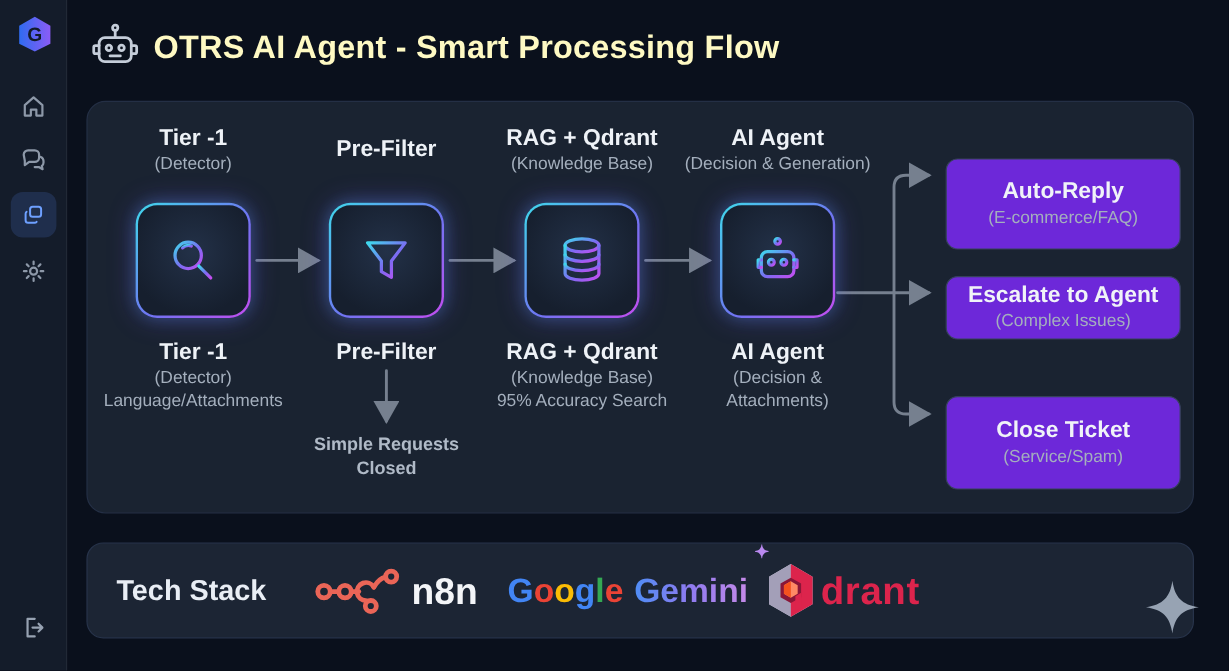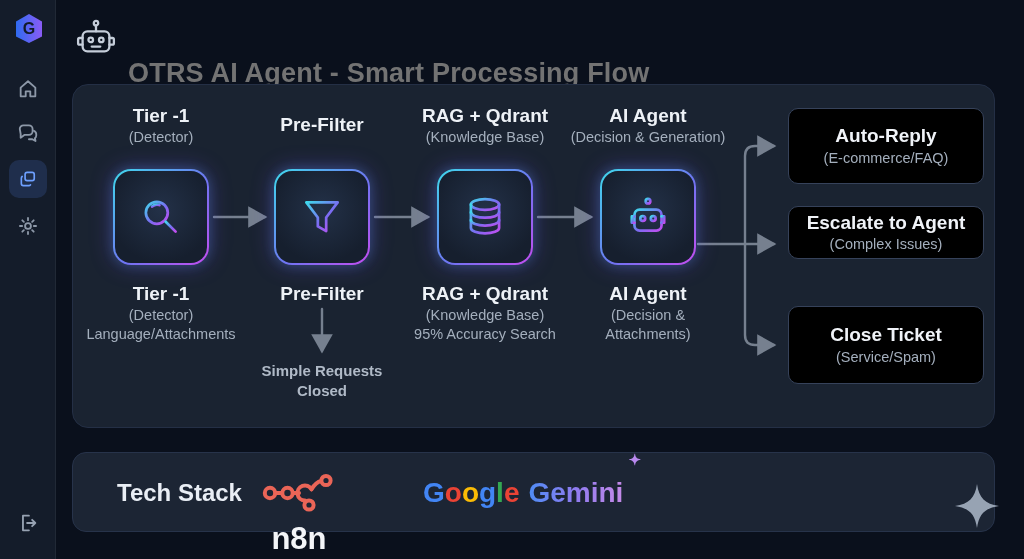--- a/index.html
+++ b/index.html
@@ -14,21 +14,21 @@
   .side-icon { position:absolute; left:17px; width:22px; height:22px; color:#8d98a8; }
   .side-active { position:absolute; left:9px; top:160px; width:38px; height:38px;
                  border-radius:10px; background:rgba(94,140,255,.16);
                  display:flex; align-items:center; justify-content:center; color:#6ea0ff; }
   .side-active svg { width:20px; height:20px; }
   .side-logout { position:absolute; left:17px; top:512px; width:22px; height:22px; color:#97a2b2; }
 
   
   .header-bot { position:absolute; left:74px; top:16px; width:44px; height:44px; color:#c5cdd9; }
   .page-title { position:absolute; left:128px; top:24px; font-size:27px; font-weight:700;
-                color:#737373; letter-spacing:.2px;margin-top:34px; }
+                color:#fef9c3; letter-spacing:.2px; }
 
   
   .panel { position:absolute; left:72px; top:84px; width:923px; height:344px;
            background:#1a2331; border:1px solid #242f45; border-radius:16px; }
 
   .stage-label { position:absolute; width:200px; text-align:center; }
   .stage-label .t { display:block; font-size:19px; font-weight:700; color:#eef2f7; line-height:1.25; }
   .stage-label .s { display:block; font-size:14.5px; color:#a4afbd; line-height:1.3; }
 
   .node { position:absolute; top:84px; width:96px; height:96px; border-radius:18px; padding:2px;
@@ -39,33 +39,33 @@
                 display:flex; align-items:center; justify-content:center; }
   .node-inner svg { width:48px; height:48px; }
 
   .caption { position:absolute; top:197px; width:200px; text-align:center; }
   .caption .t { display:block; font-size:19px; font-weight:700; color:#eef2f7; line-height:1.25; }
   .caption .s { display:block; font-size:14.5px; color:#a4afbd; line-height:1.35; }
 
   .drop-note { position:absolute; left:174px; top:276px; width:150px; text-align:center;
                font-size:15px; color:#b0bac7; line-height:1.35;font-weight:bold; }
 
-  .outcome { position:absolute; left:715px; width:196px; background:#000000;
+  .outcome { position:absolute; left:715px; width:196px; background:#6d28d9;
              border:1px solid #36425a; border-radius:10px; display:flex; flex-direction:column;
-             align-items:center; justify-content:center; text-align:center; }
+             align-items:center; justify-content:center; text-align:center;margin-top:24px; }
   .outcome .t { font-size:19px; font-weight:700; color:#f0f3f8; line-height:1.3; }
   .outcome .s { font-size:14.5px; color:#a4afbd; line-height:1.3; }
 
   .wires { position:absolute; left:0; top:0; width:923px; height:344px; pointer-events:none; }
 
   
   .techbar { position:absolute; left:72px; top:452px; width:923px; height:80px;
              background:#1c2534; border:1px solid #27334a; border-radius:14px; }
-  .tech-label { position:absolute; left:24px; top:26px; font-size:24px; font-weight:700; color:#e9eef5;margin-left:20px; }
-  .logo-n8n { position:absolute; left:188px; top:18px; display:flex; align-items:center; gap:6px;flex-direction:column; }
+  .tech-label { position:absolute; left:24px; top:26px; font-size:24px; font-weight:700; color:#e9eef5; }
+  .logo-n8n { position:absolute; left:188px; top:18px; display:flex; align-items:center; gap:6px; }
   .logo-n8n .txt { font-size:31px; font-weight:700; color:#f3f5f8; }
   .logo-google { position:absolute; left:350px; top:24px; display:flex; align-items:baseline; }
   .gletters span { font-size:28px; font-weight:600; }
   .gletters span:nth-child(1){color:#4285F4;} .gletters span:nth-child(2){color:#EA4335;}
   .gletters span:nth-child(3){color:#FBBC05;} .gletters span:nth-child(4){color:#4285F4;}
   .gletters span:nth-child(5){color:#34A853;} .gletters span:nth-child(6){color:#EA4335;}
   .gemini { position:relative; margin-left:9px; font-size:28px; font-weight:600;
             background:linear-gradient(90deg,#4e8df5,#8f7bf0,#c58ae8);
             -webkit-background-clip:text; background-clip:text; color:transparent; }
   .gemini-star { position:absolute; top:-26px; left:100px; font-size:15px; color:#b989ef; }
@@ -270,19 +270,31 @@
     <div class="logo-google">
       <span class="gletters">
         <span>G</span><span>o</span><span>o</span><span>g</span><span>l</span><span>e</span>
       </span>
       <span class="gemini">
         <span>Gemini</span>
         <span class="gemini-star">✦</span>
       </span>
     </div>
 
+    <div class="logo-qdrant">
+      <svg width="42" height="48" viewBox="0 0 44 50">
+        <polygon points="22,2 41,13 41,37 22,48 3,37 3,13" fill="#c9c7d8"></polygon>
+        <polygon points="22,2 3,13 3,37 22,48 22,25" fill="#a39fb8"></polygon>
+        <polygon points="22,2 41,13 41,37 22,48 22,25" fill="#dc244c"></polygon>
+        <polygon points="22,14 31,19 31,31 22,36 13,31 13,19" fill="#8a1638"></polygon>
+        <polygon points="22,17 28,20.5 28,28 22,31.5 16,28 16,20.5" fill="#ff8a65"></polygon>
+        <polygon points="22,17 16,20.5 16,28 22,31.5 22,24" fill="#f4511e"></polygon>
+        <polygon points="26,30 31,27 31,40 26,43" fill="#dc244c"></polygon>
+      </svg>
+      <span class="txt">drant</span>
+    </div>
   </div>
 
   <svg class="sparkle" viewBox="0 0 48 48">
     <path d="M24 2 C26 16 32 22 46 24 C32 26 26 32 24 46 C22 32 16 26 2 24 C16 22 22 16 24 2 Z" fill="currentColor"></path>
   </svg>
 
 </div>
 
 </body></html>

